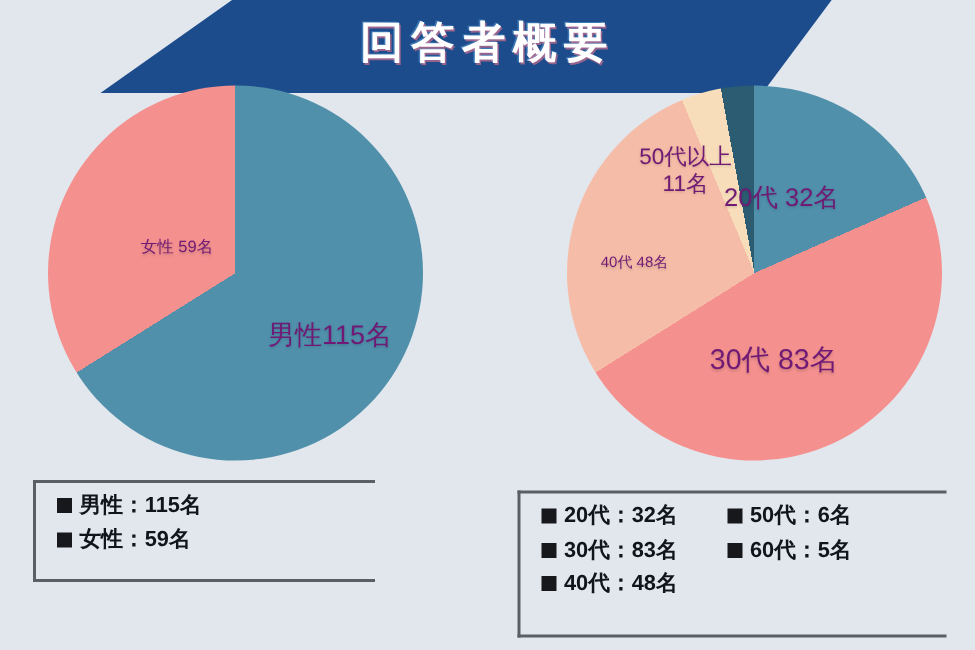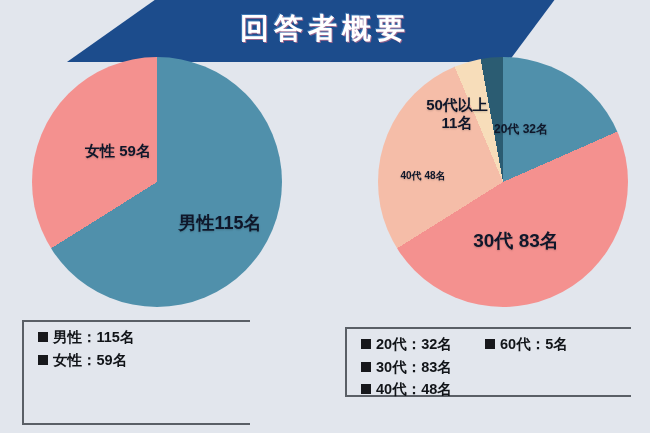--- a/index.html
+++ b/index.html
@@ -31,46 +31,46 @@
   }
 
   
   .pie{
     position:absolute;border-radius:50%;
   }
   #pie-left{left:32px;top:57px;width:250px;height:250px;}
   #pie-right{left:378px;top:57px;width:250px;height:250px;}
 
   .slice-label{
-    position:absolute;color:#0f172a;font-weight:bold;
+    position:absolute;color:#701a75;font-weight:normal;
     white-space:pre;text-align:center;line-height:1.18;
     text-shadow:0 1px 2px rgba(0,0,0,.18);
   }
 
   
-  #lbl-female{left:63px;top:142px;width:110px;font-size:15px;}
+  #lbl-female{left:63px;top:159px;width:110px;font-size:11px;}
   #lbl-male  {left:160px;top:213px;width:120px;font-size:18px;}
 
   
-  #lbl-a20{left:466px;top:122px;width:110px;font-size:12px;}
+  #lbl-a20{left:466px;top:122px;width:110px;font-size:17px;}
   #lbl-a30{left:456px;top:230px;width:120px;font-size:19px;}
   #lbl-a40{left:368px;top:170px;width:110px;font-size:10px;}
   #lbl-a50{left:402px;top:96px;width:110px;font-size:15px;}
 
   
   .legend-box{
     position:absolute;
     border-left:2px solid #5a5f66;
     border-top:2px solid #5a5f66;
     border-bottom:2px solid #5a5f66;
     border-right:0;
     box-sizing:border-box;
   }
-  #legend-left {left:22px;top:320px;width:228px;height:105px;}
-  #legend-right{left:345px;top:327px;width:286px;height:70px;}
+  #legend-left {left:22px;top:320px;width:228px;height:68px;}
+  #legend-right{left:345px;top:327px;width:286px;height:98px;}
 
   .legend-inner{
     padding:8px 0 0 14px;
     display:flex;flex-wrap:wrap;
   }
   .legend-col{display:flex;flex-direction:column;}
   #legend-right .legend-col:first-child{width:124px;}
 
   .legend-item{
     display:flex;align-items:center;
@@ -132,19 +132,23 @@
           <span>30代：83名</span>
         </div>
         <div class="legend-item">
           <span class="legend-marker"></span>
           <span>40代：48名</span>
         </div>
       </div>
       <div class="legend-col">
         <div class="legend-item">
           <span class="legend-marker"></span>
+          <span>50代：6名</span>
+        </div>
+        <div class="legend-item">
+          <span class="legend-marker"></span>
           <span>60代：5名</span>
         </div>
       </div>
     </div>
   </div>
 
 </div>
 
 </body></html>

